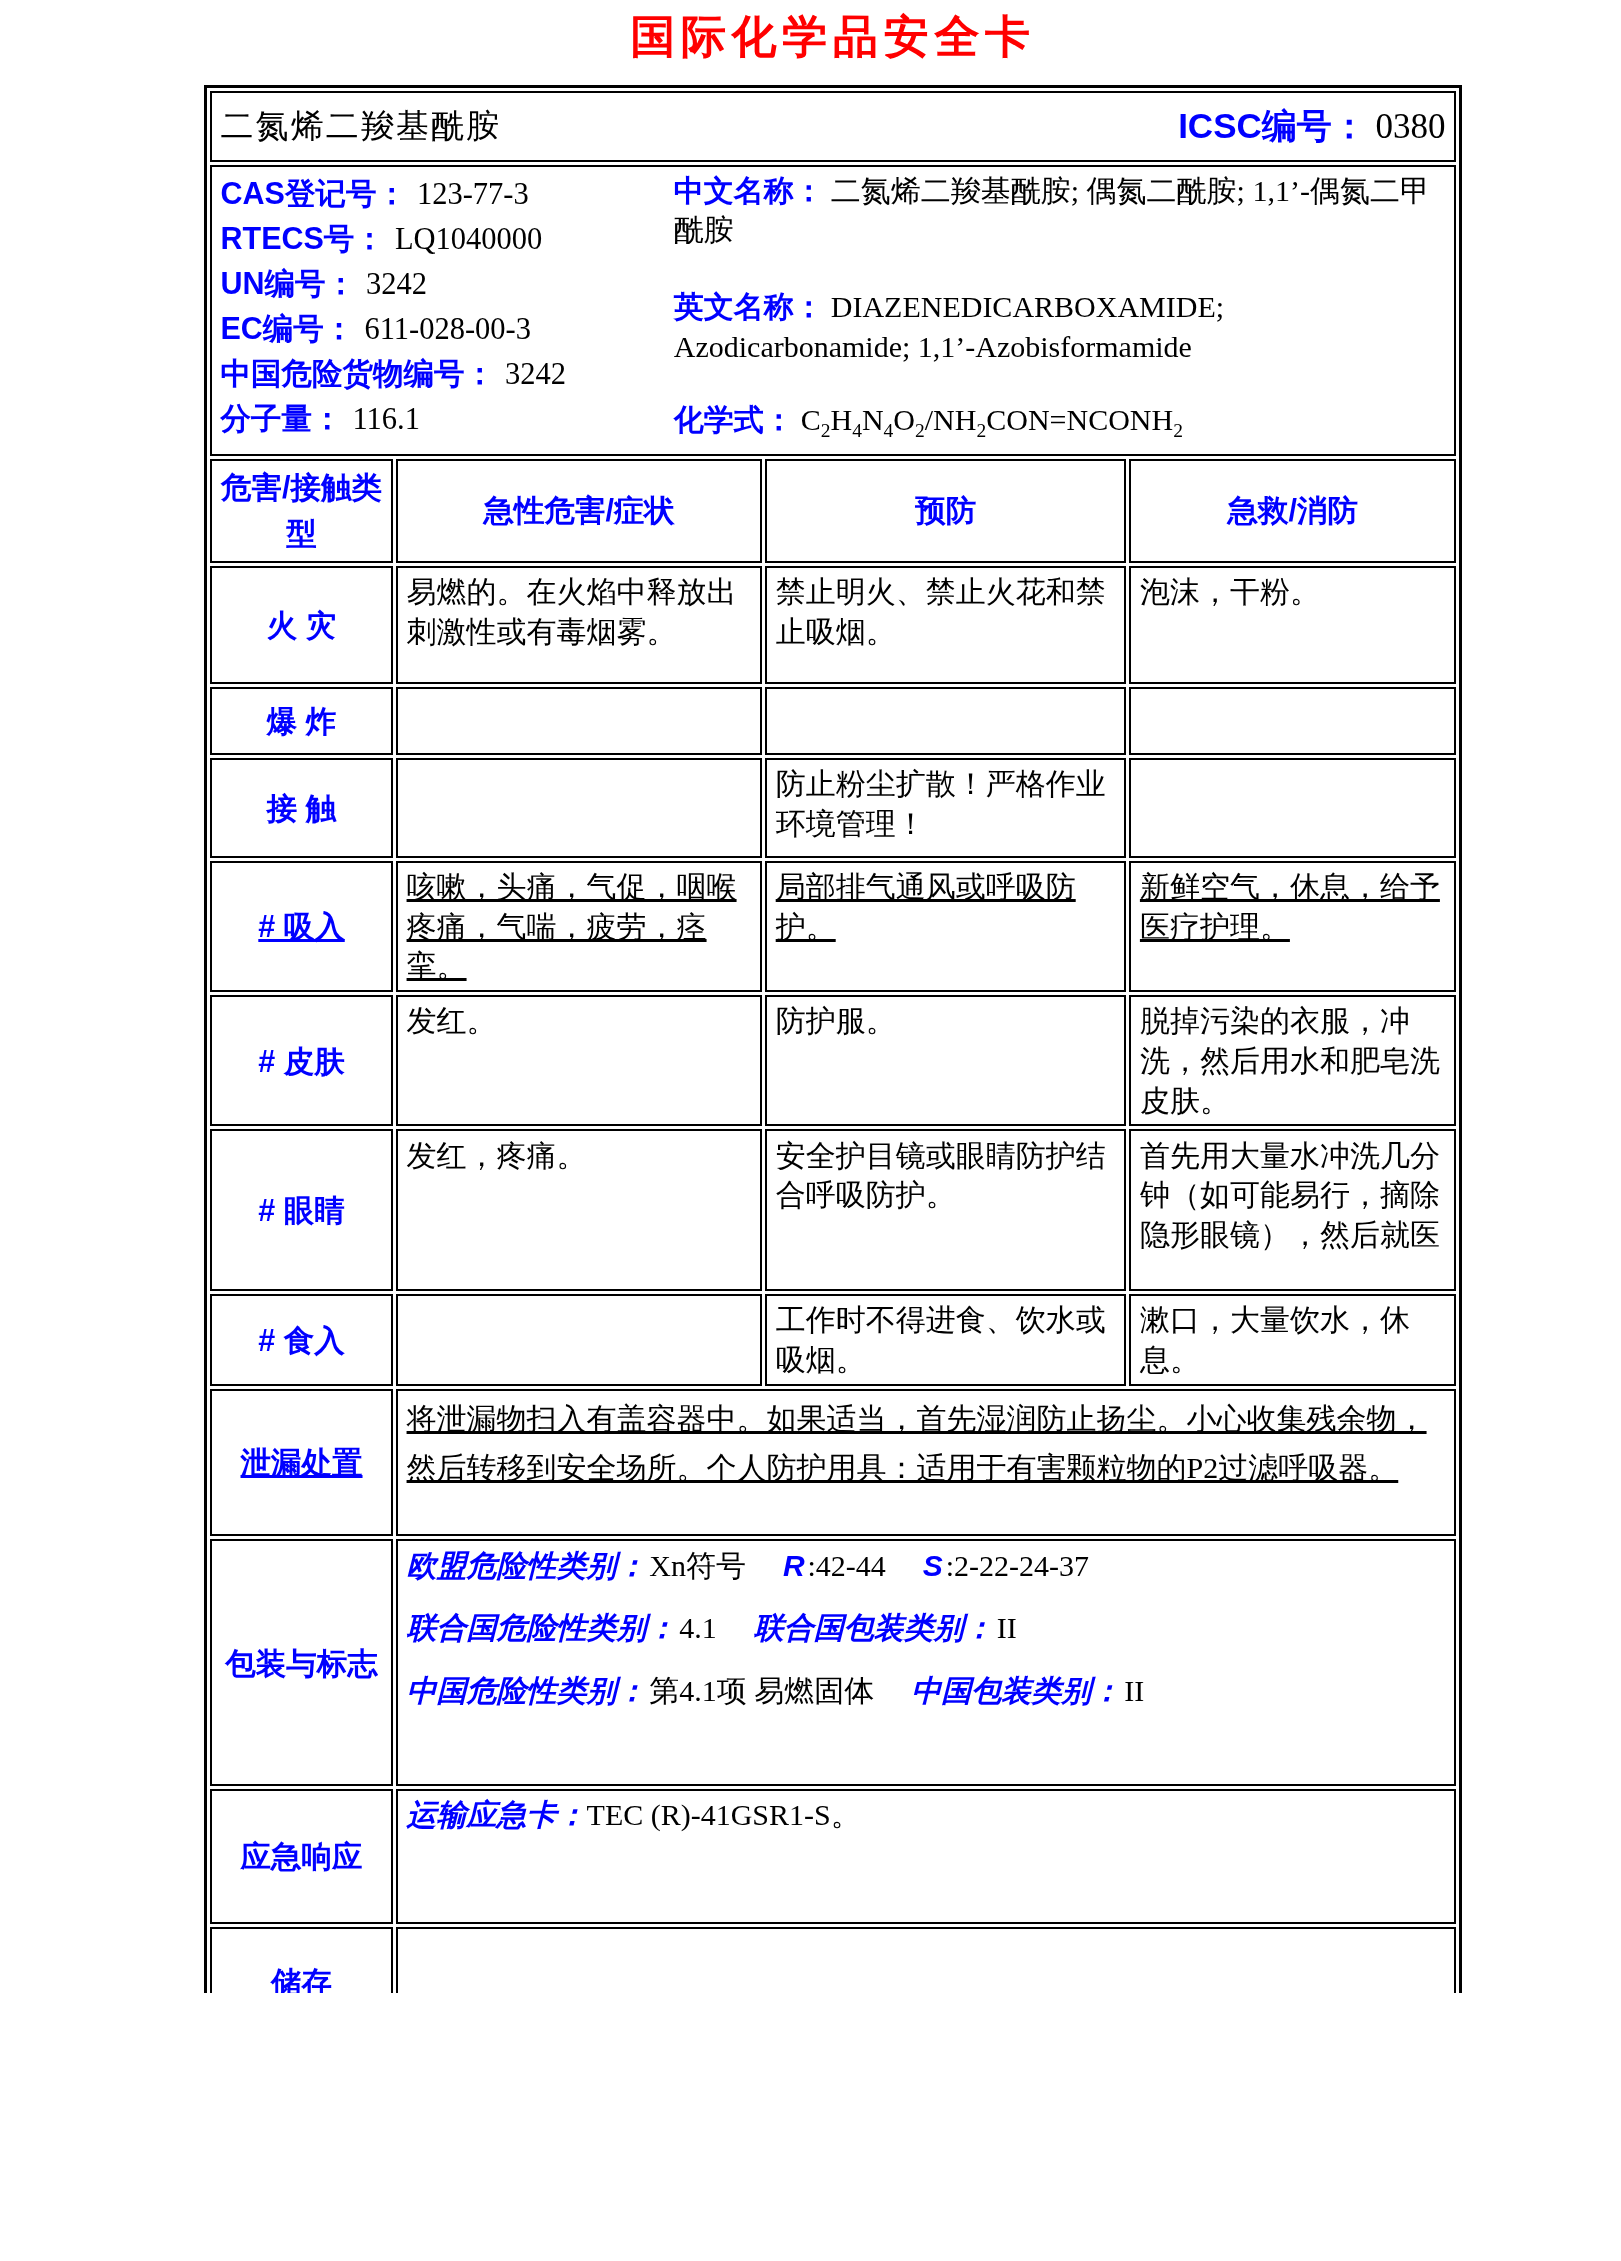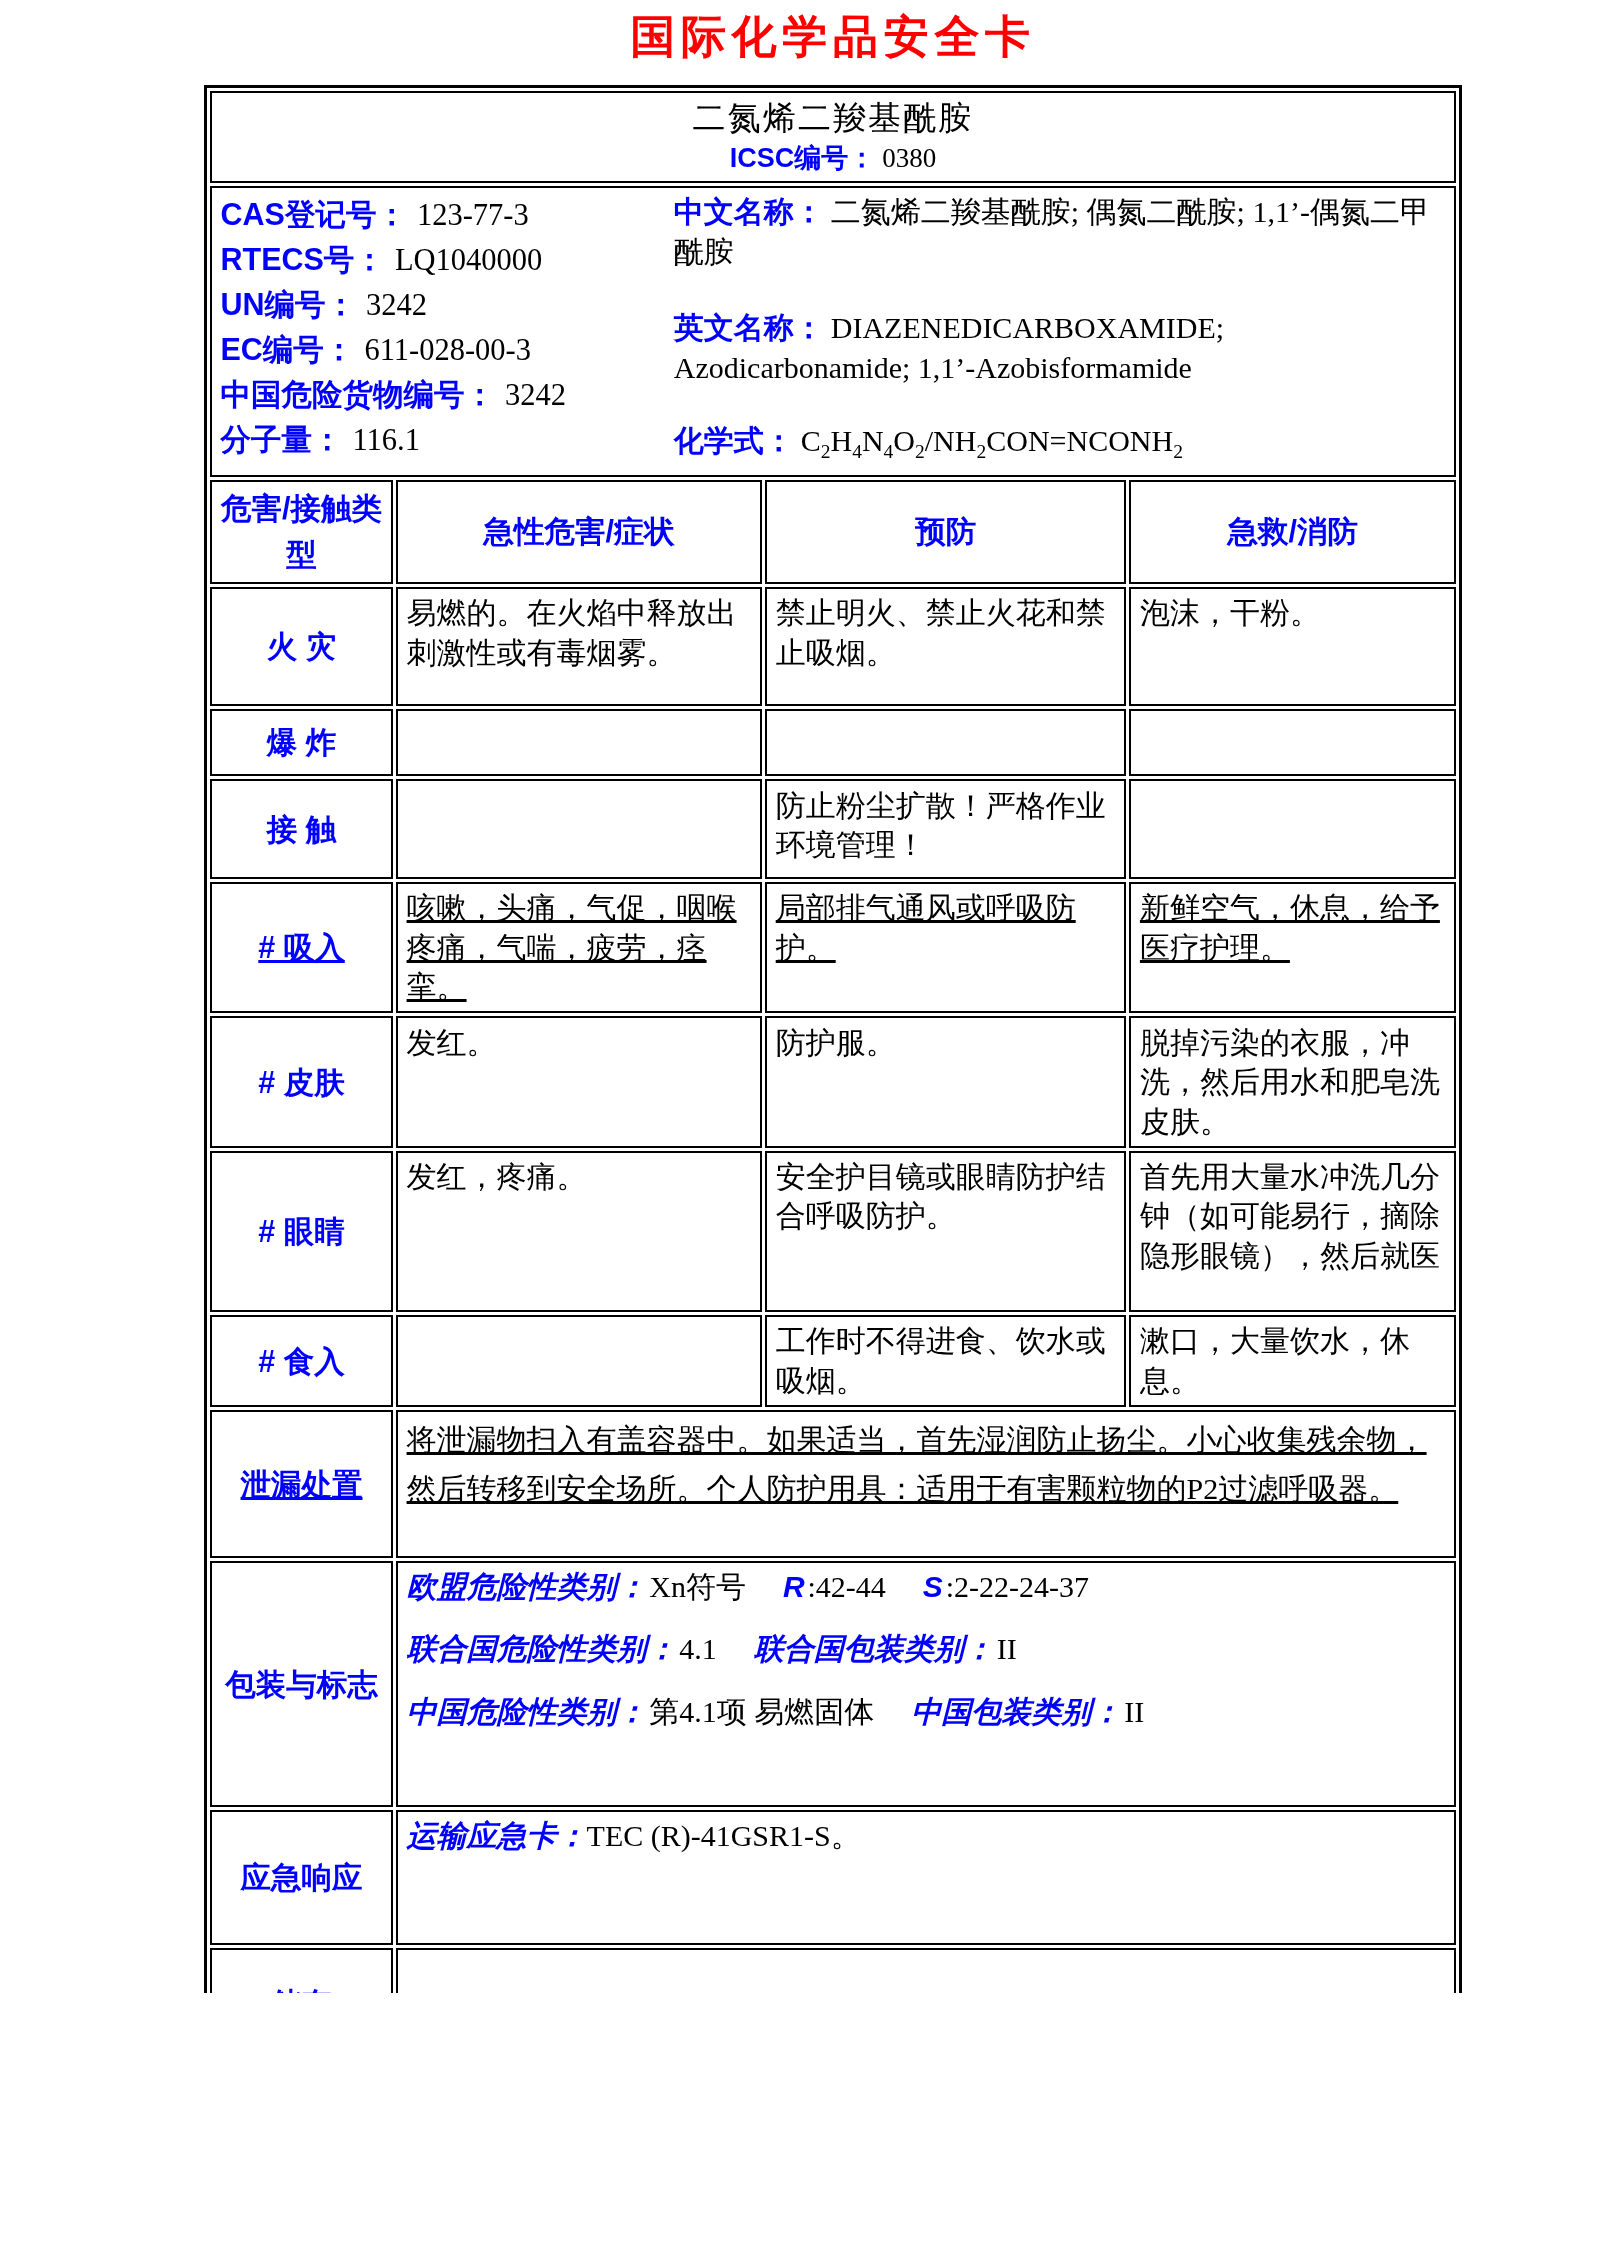--- a/index.html
+++ b/index.html
@@ -44,23 +44,23 @@
 
   .lbl {
     color: #0000ff;
     font-weight: bold;
     font-family: "Liberation Sans", "DejaVu Sans", sans-serif;
   }
   .val { color: #000000; }
 
   
   td.name-cell { height: 58px; vertical-align: middle; }
-  .name-row { display: flex; justify-content: space-between; align-items: center; flex-direction: column; }
+  .name-row { display: flex; justify-content: space-between; align-items: center; }
   .substance-name { font-size: 33px; letter-spacing: 2.1px; }
-  .icsc-group { white-space: nowrap; font-size: 27px; }
+  .icsc-group { white-space: nowrap; font-size: 35px; }
 
   
   td.info-cell { height: 264px; }
   .info-flex { display: flex; }
   .info-left { width: 37%; }
   .info-row { height: 45px; line-height: 45px; white-space: nowrap; font-size: 30.5px; }
   .info-row .val { margin-left: 10px; }
   .info-right { width: 63%; }
   .name-block { margin-bottom: 5.7px; }
   .name-block .lbl { margin-right: 7px; }

